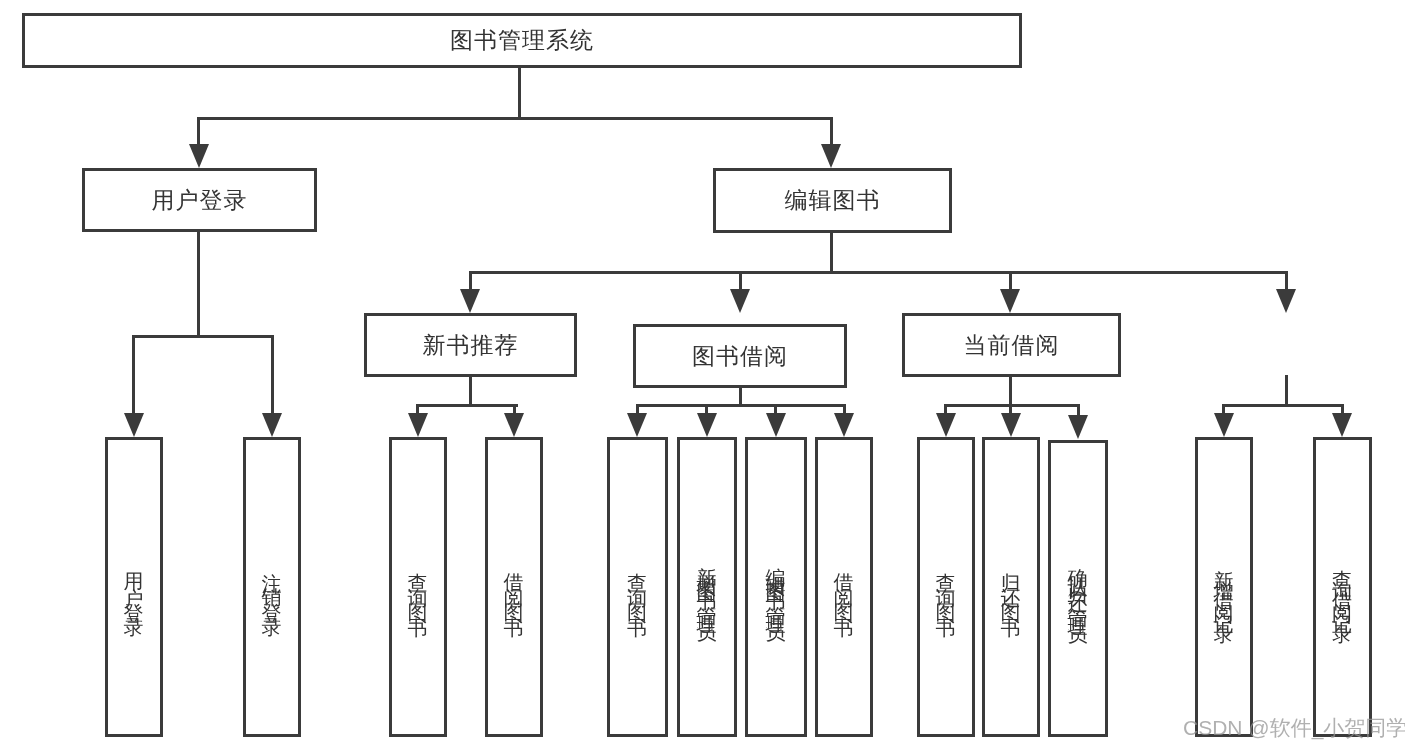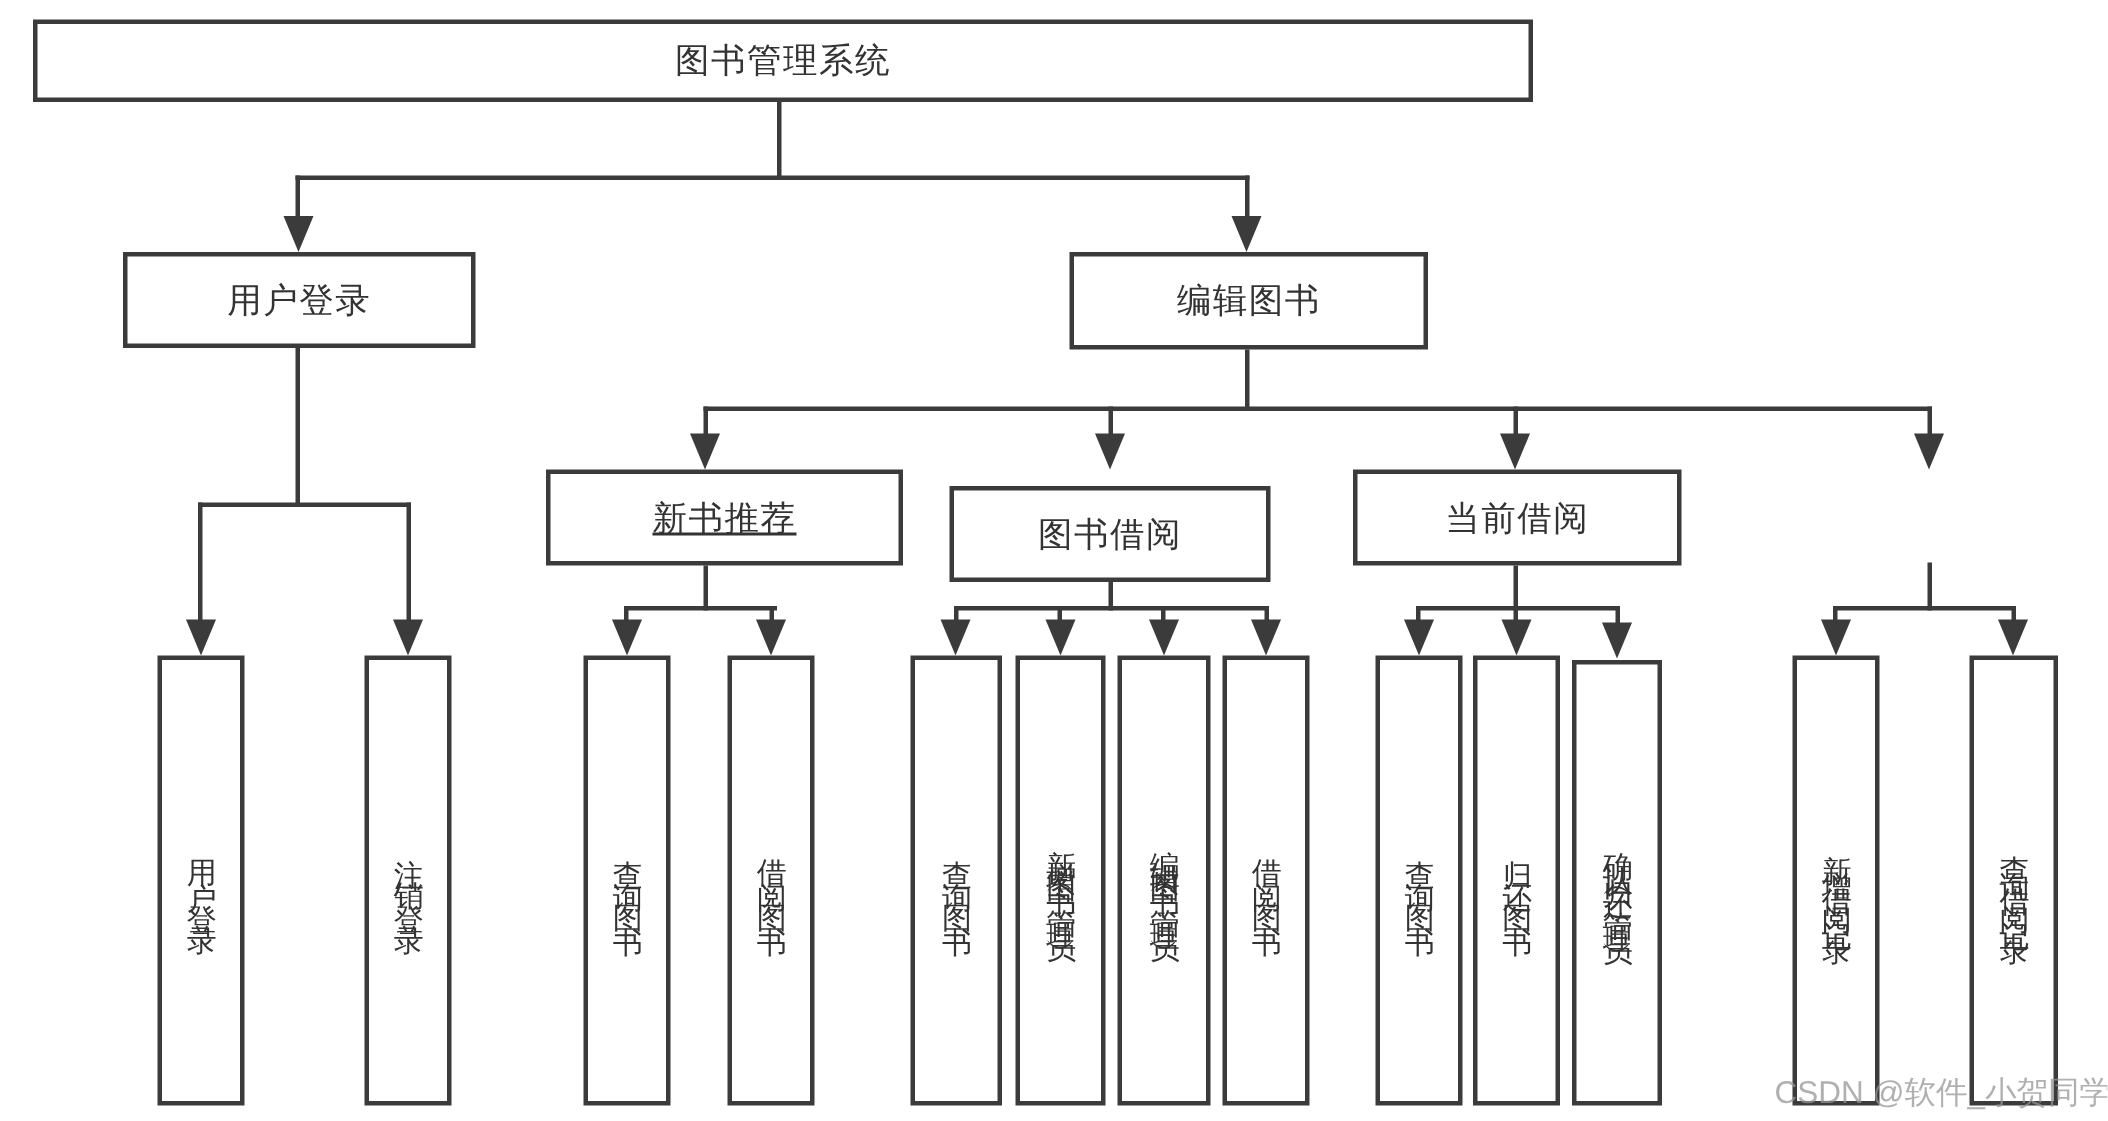--- a/index.html
+++ b/index.html
@@ -43,21 +43,21 @@
   </div>
 
   <div class="box hbox" style="left:82px; top:168px; width:235px; height:64px;">
     <span>用户登录</span>
   </div>
 
   <div class="box hbox" style="left:713px; top:168px; width:239px; height:65px;">
     <span>编辑图书</span>
   </div>
 
-  <div class="box hbox" style="left:364px; top:313px; width:238px; height:64px;text-decoration:underline;">
+  <div class="box hbox" style="left:364px; top:313px; width:213px; height:64px;">
     <span>新书推荐</span>
   </div>
 
   <div class="box hbox" style="left:633px; top:324px; width:214px; height:64px;">
     <span>图书借阅</span>
   </div>
 
   <div class="box hbox" style="left:902px; top:313px; width:219px; height:64px;">
     <span>当前借阅</span>
   </div>

